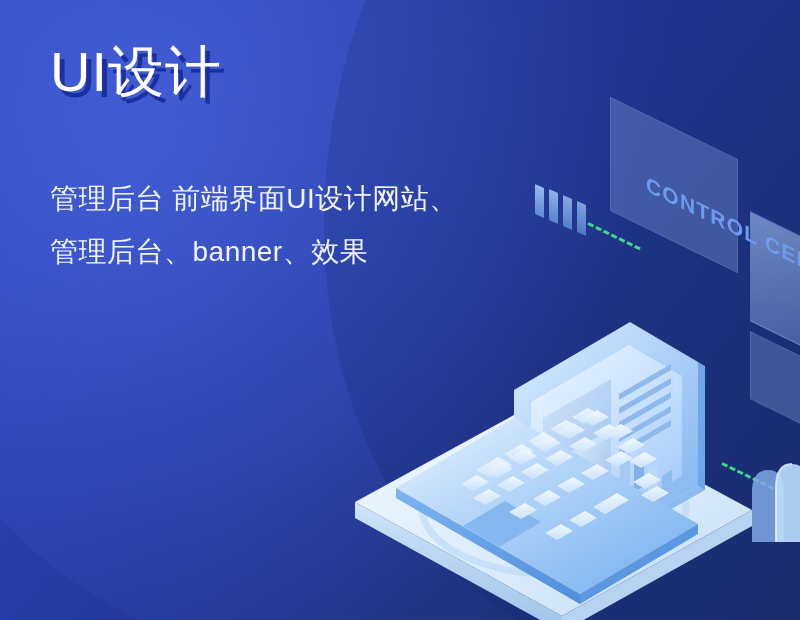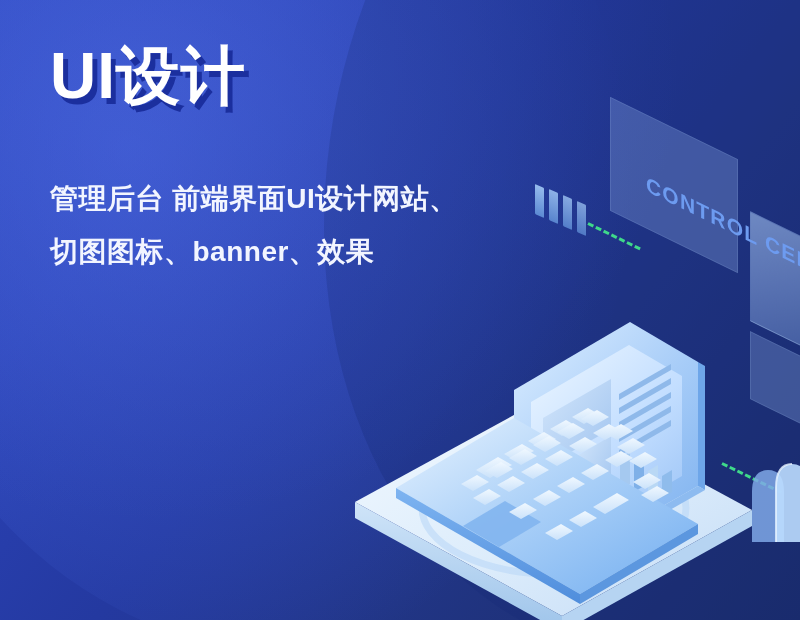--- a/index.html
+++ b/index.html
@@ -122,40 +122,40 @@
     width: 62px;
     height: 84px;
     pointer-events: none;
   }
 
   
   .title {
     position: absolute;
     left: 50px;
     top: 44px;
-    font-size: 64px;
+    font-size: 56px;
     line-height: 1.0;
-    font-weight: bold;
+    font-weight: normal;
     color: #ffffff;
     letter-spacing: 1px;
     text-shadow: 5px 6px 0 #1b2f9e;
     white-space: nowrap;
   }
   .subtitle {
     position: absolute;
     left: 50px;
     top: 172px;
     width: 470px;
     color: #f2f5ff;
     font-size: 28px;
     line-height: 53px;
     font-weight: 300;
     letter-spacing: 0.5px;
   }
-  .subtitle .ln { display: block; white-space: nowrap; font-weight: bold; }
+  .subtitle .ln { display: block; white-space: nowrap; }
 
   
   .laptop-stage {
     position: absolute;
     left: 300px;
     top: 290px;
     width: 500px;
     height: 330px;
     pointer-events: none;
   }
@@ -190,21 +190,21 @@
   <svg class="edge-shape" viewBox="0 0 62 84">
     <path d="M6 84 L6 34 Q6 12 22 12 Q38 12 38 34 L38 84 Z" fill="#7fa8e6" opacity="0.85"></path>
     <path d="M30 84 L30 30 Q30 6 46 6 Q62 6 62 30 L62 84 Z" fill="#bcddff" opacity="0.9"></path>
     <path d="M30 84 L30 30 Q30 6 46 6" fill="none" stroke="#e6f3ff" stroke-width="2" opacity="0.8"></path>
   </svg>
 
   <div class="title">UI设计</div>
 
   <div class="subtitle">
     <span class="ln">管理后台 前端界面UI设计网站、</span>
-    <span class="ln">切图图标、banner、效果</span>
+    <span class="ln">管理后台、banner、效果</span>
   </div>
 
   <div class="laptop-stage">
     <svg viewBox="0 0 500 330" width="500" height="330">
       <defs>
         <linearGradient id="gPlate" x1="0" y1="0" x2="1" y2="1">
           <stop offset="0%" stop-color="#f2f9ff"></stop>
           <stop offset="55%" stop-color="#dcecfb"></stop>
           <stop offset="100%" stop-color="#c4dcf6"></stop>
         </linearGradient>

